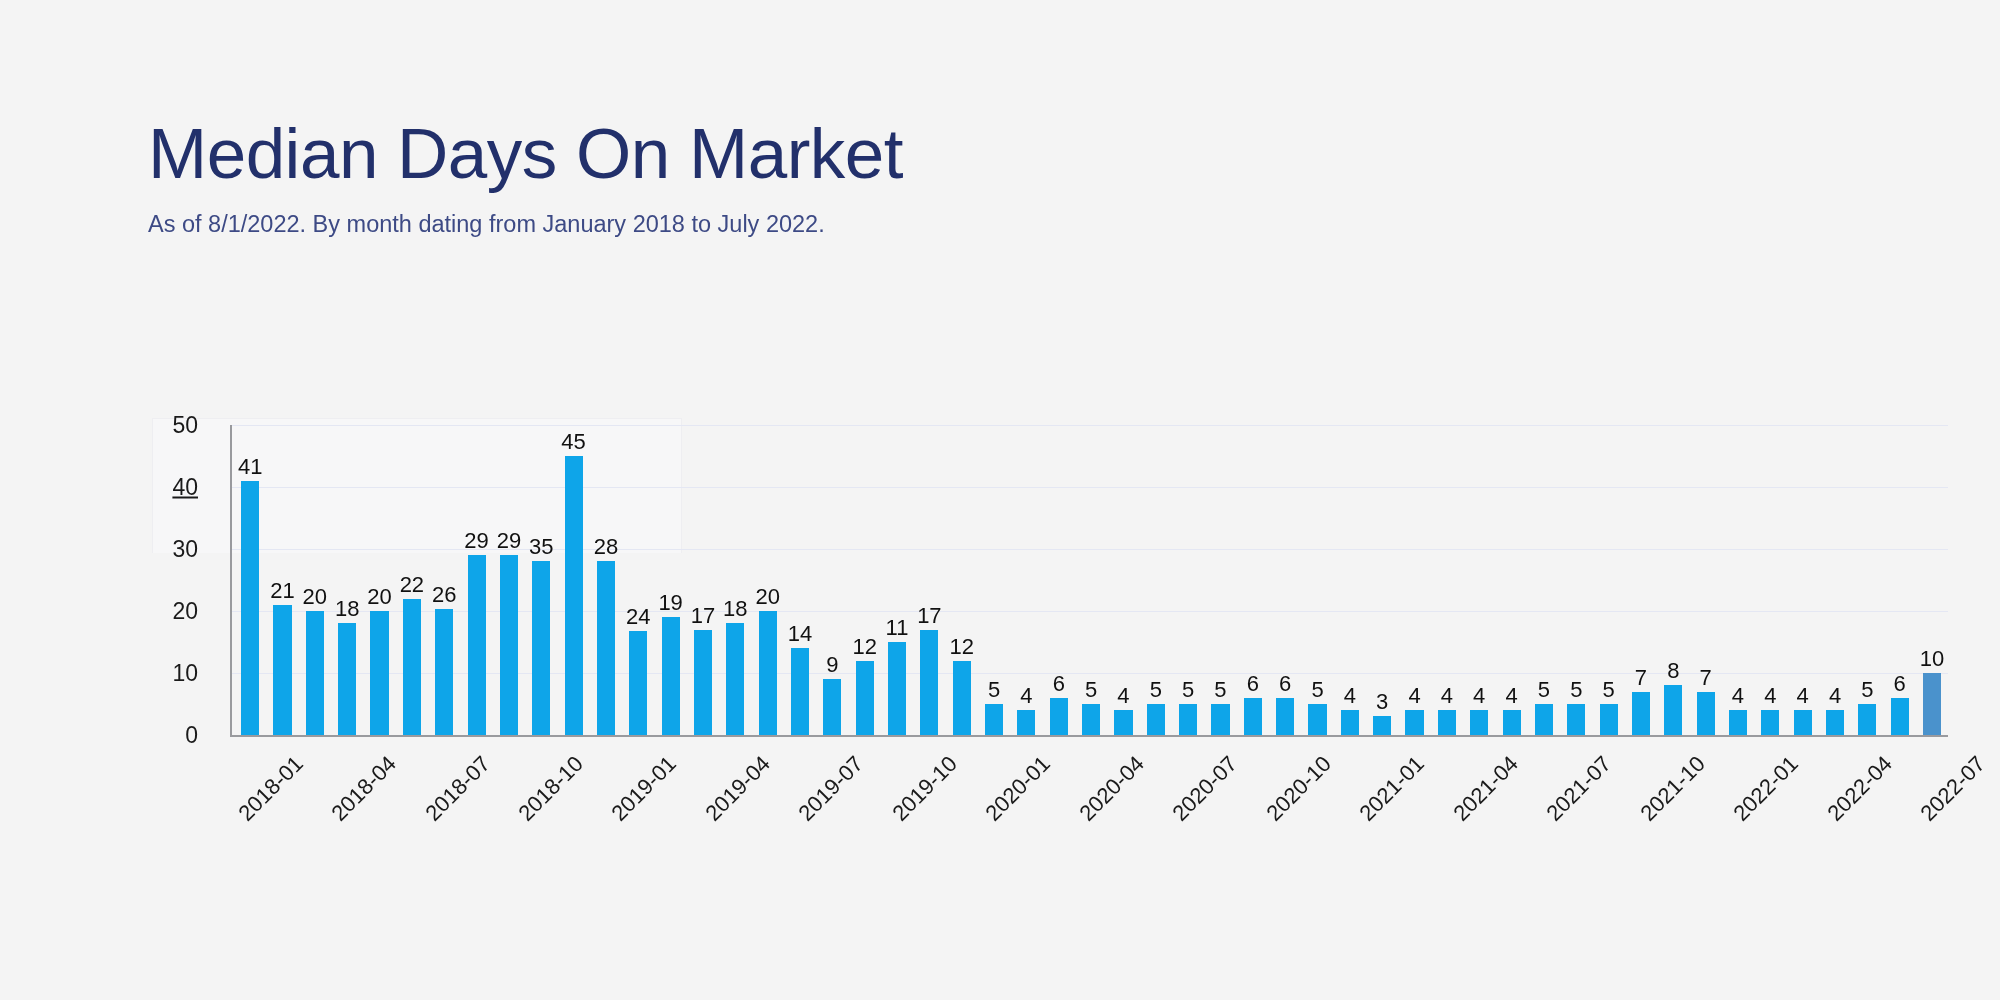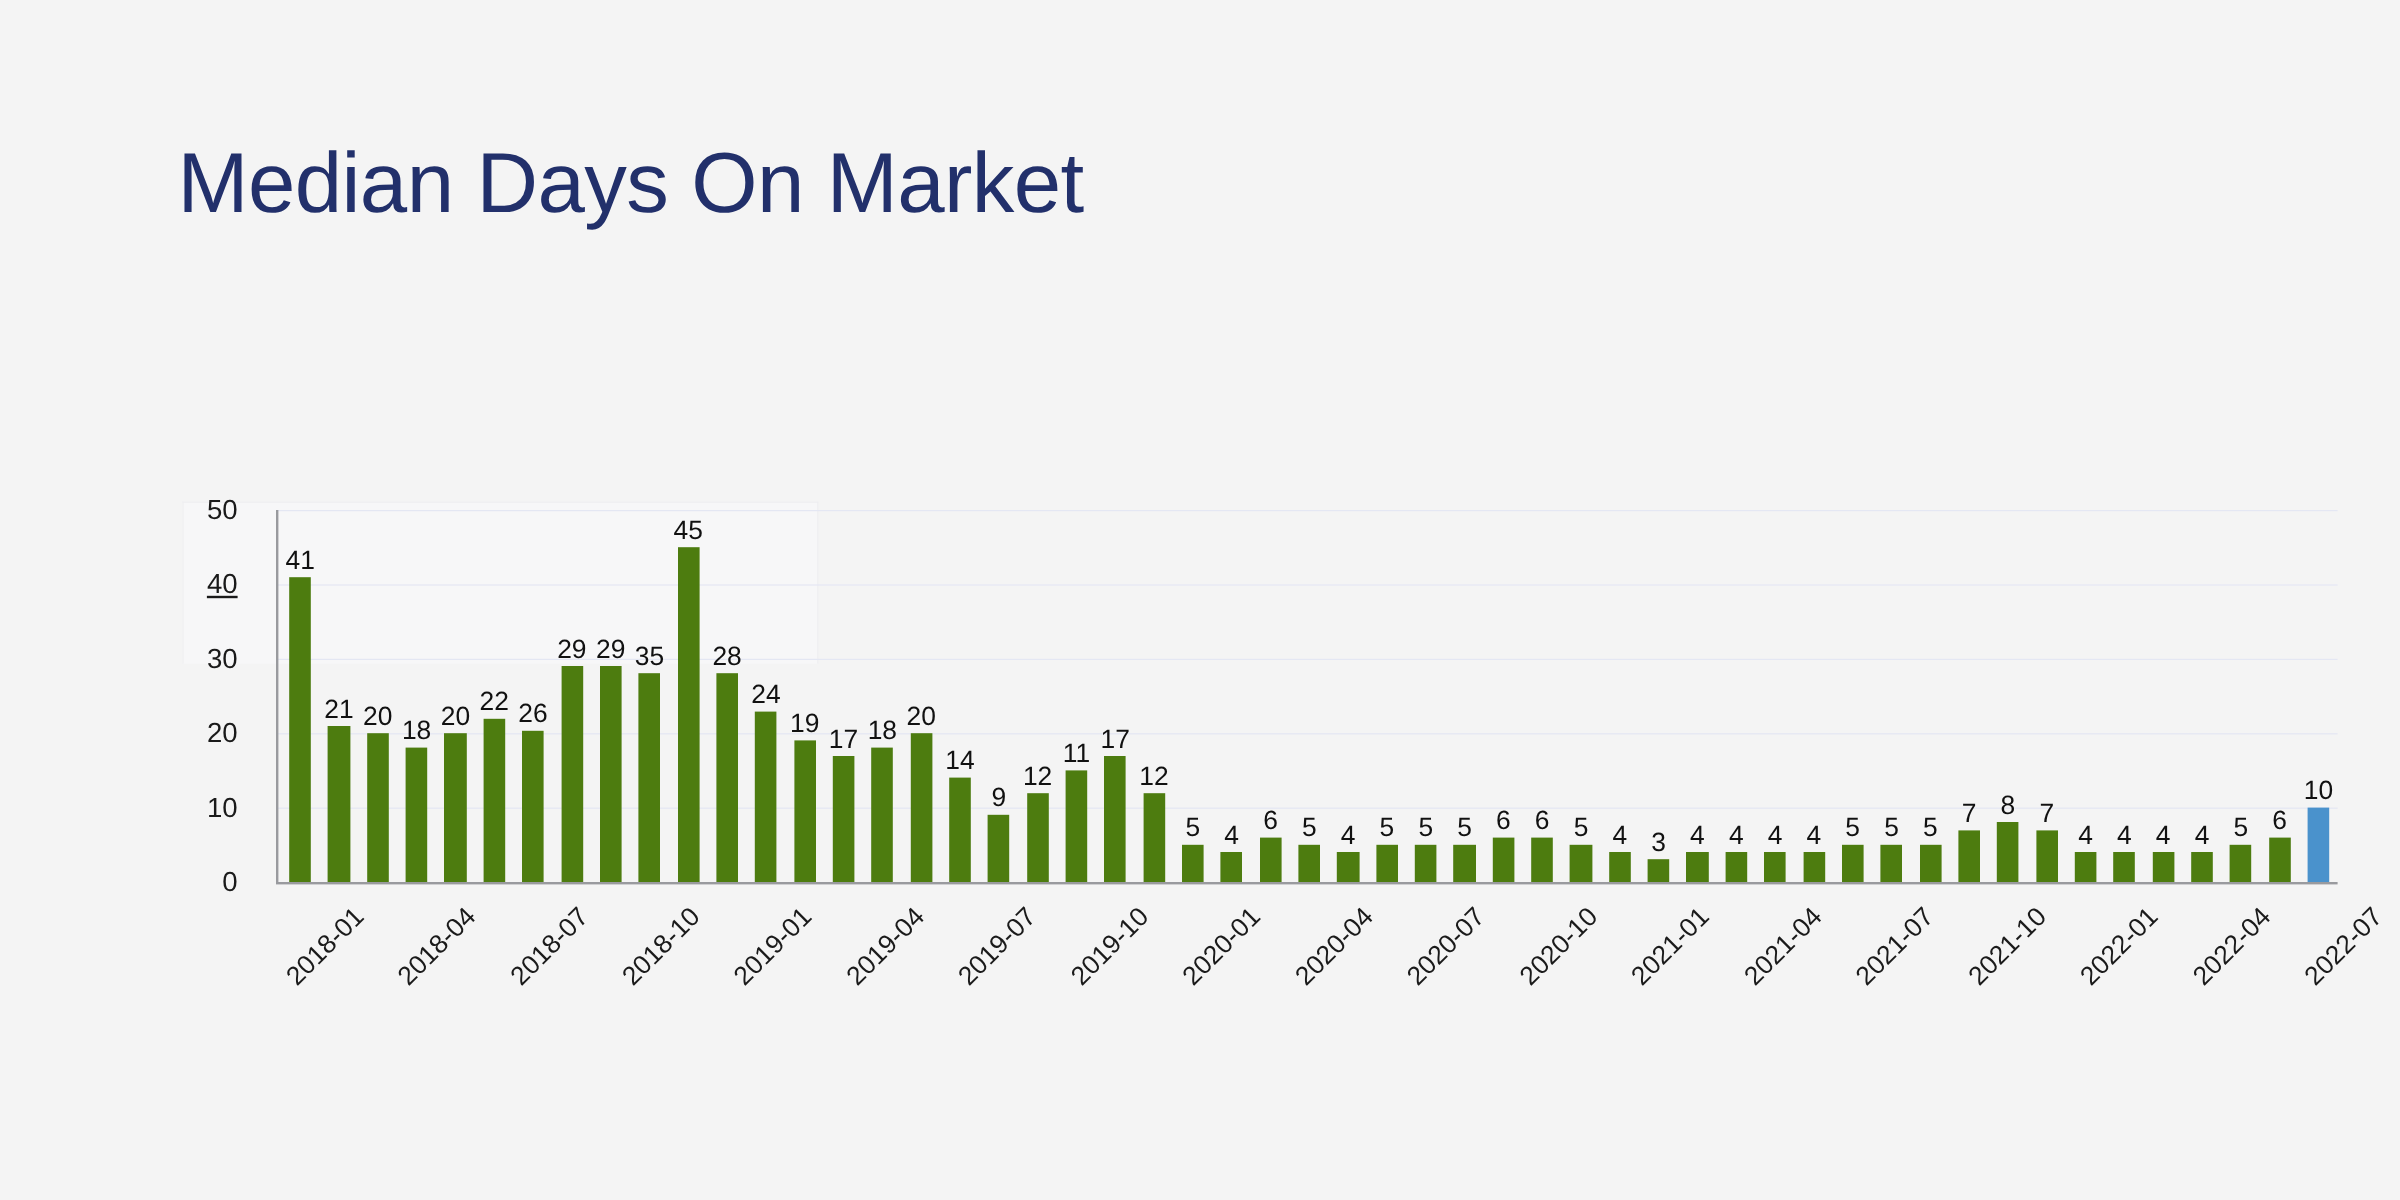--- a/index.html
+++ b/index.html
@@ -97,21 +97,21 @@
   .bar-slot {
     flex: 1 1 0;
     height: 100%;
     position: relative;
     display: flex;
     align-items: flex-end;
     justify-content: center;
   }
   .bar {
     width: 56%;
-    background: #4d7c0f;
+    background: #0ea5e9;
     position: relative;
   }
   .bar.highlight { background: #4a92cc; }
   .bar-label {
     position: absolute;
     bottom: 100%;
     left: 50%;
     transform: translateX(-50%);
     margin-bottom: 3px;
     font-size: 22px;
@@ -144,20 +144,21 @@
 </style>
 </head>
 <body>
 
 <div id="page">
 
   <div id="backdrop-panel"></div>
 
   <div id="header">
     <div id="chart-title">Median Days On Market</div>
+    <div id="chart-subtitle">As of 8/1/2022. By month dating from January 2018 to July 2022.</div>
   </div>
 
   <div id="chart">
     <div id="y-axis">
         <div class="y-tick" style="top: 310px;">0</div>
         <div class="y-tick" style="top: 248px;">10</div>
         <div class="y-tick" style="top: 186px;">20</div>
         <div class="y-tick" style="top: 124px;">30</div>
         <div class="y-tick" style="top: 62px; text-decoration: underline;">40</div>
         <div class="y-tick" style="top: 0px; text-align: center;">50</div>
@@ -227,21 +228,21 @@
             <div class="bar" title="2018-12: 45" style="height: 279px;">
               <div class="bar-label">45</div>
             </div>
           </div>
           <div class="bar-slot">
             <div class="bar" title="2019-01: 28" style="height: 173.6px;">
               <div class="bar-label">28</div>
             </div>
           </div>
           <div class="bar-slot">
-            <div class="bar" title="2019-02: 24" style="height: 142px;">
+            <div class="bar" title="2019-02: 24" style="height: 104px;">
               <div class="bar-label">24</div>
             </div>
           </div>
           <div class="bar-slot">
             <div class="bar" title="2019-03: 19" style="height: 117.8px;">
               <div class="bar-label">19</div>
             </div>
           </div>
           <div class="bar-slot">
             <div class="bar" title="2019-04: 17" style="height: 105.4px;">

